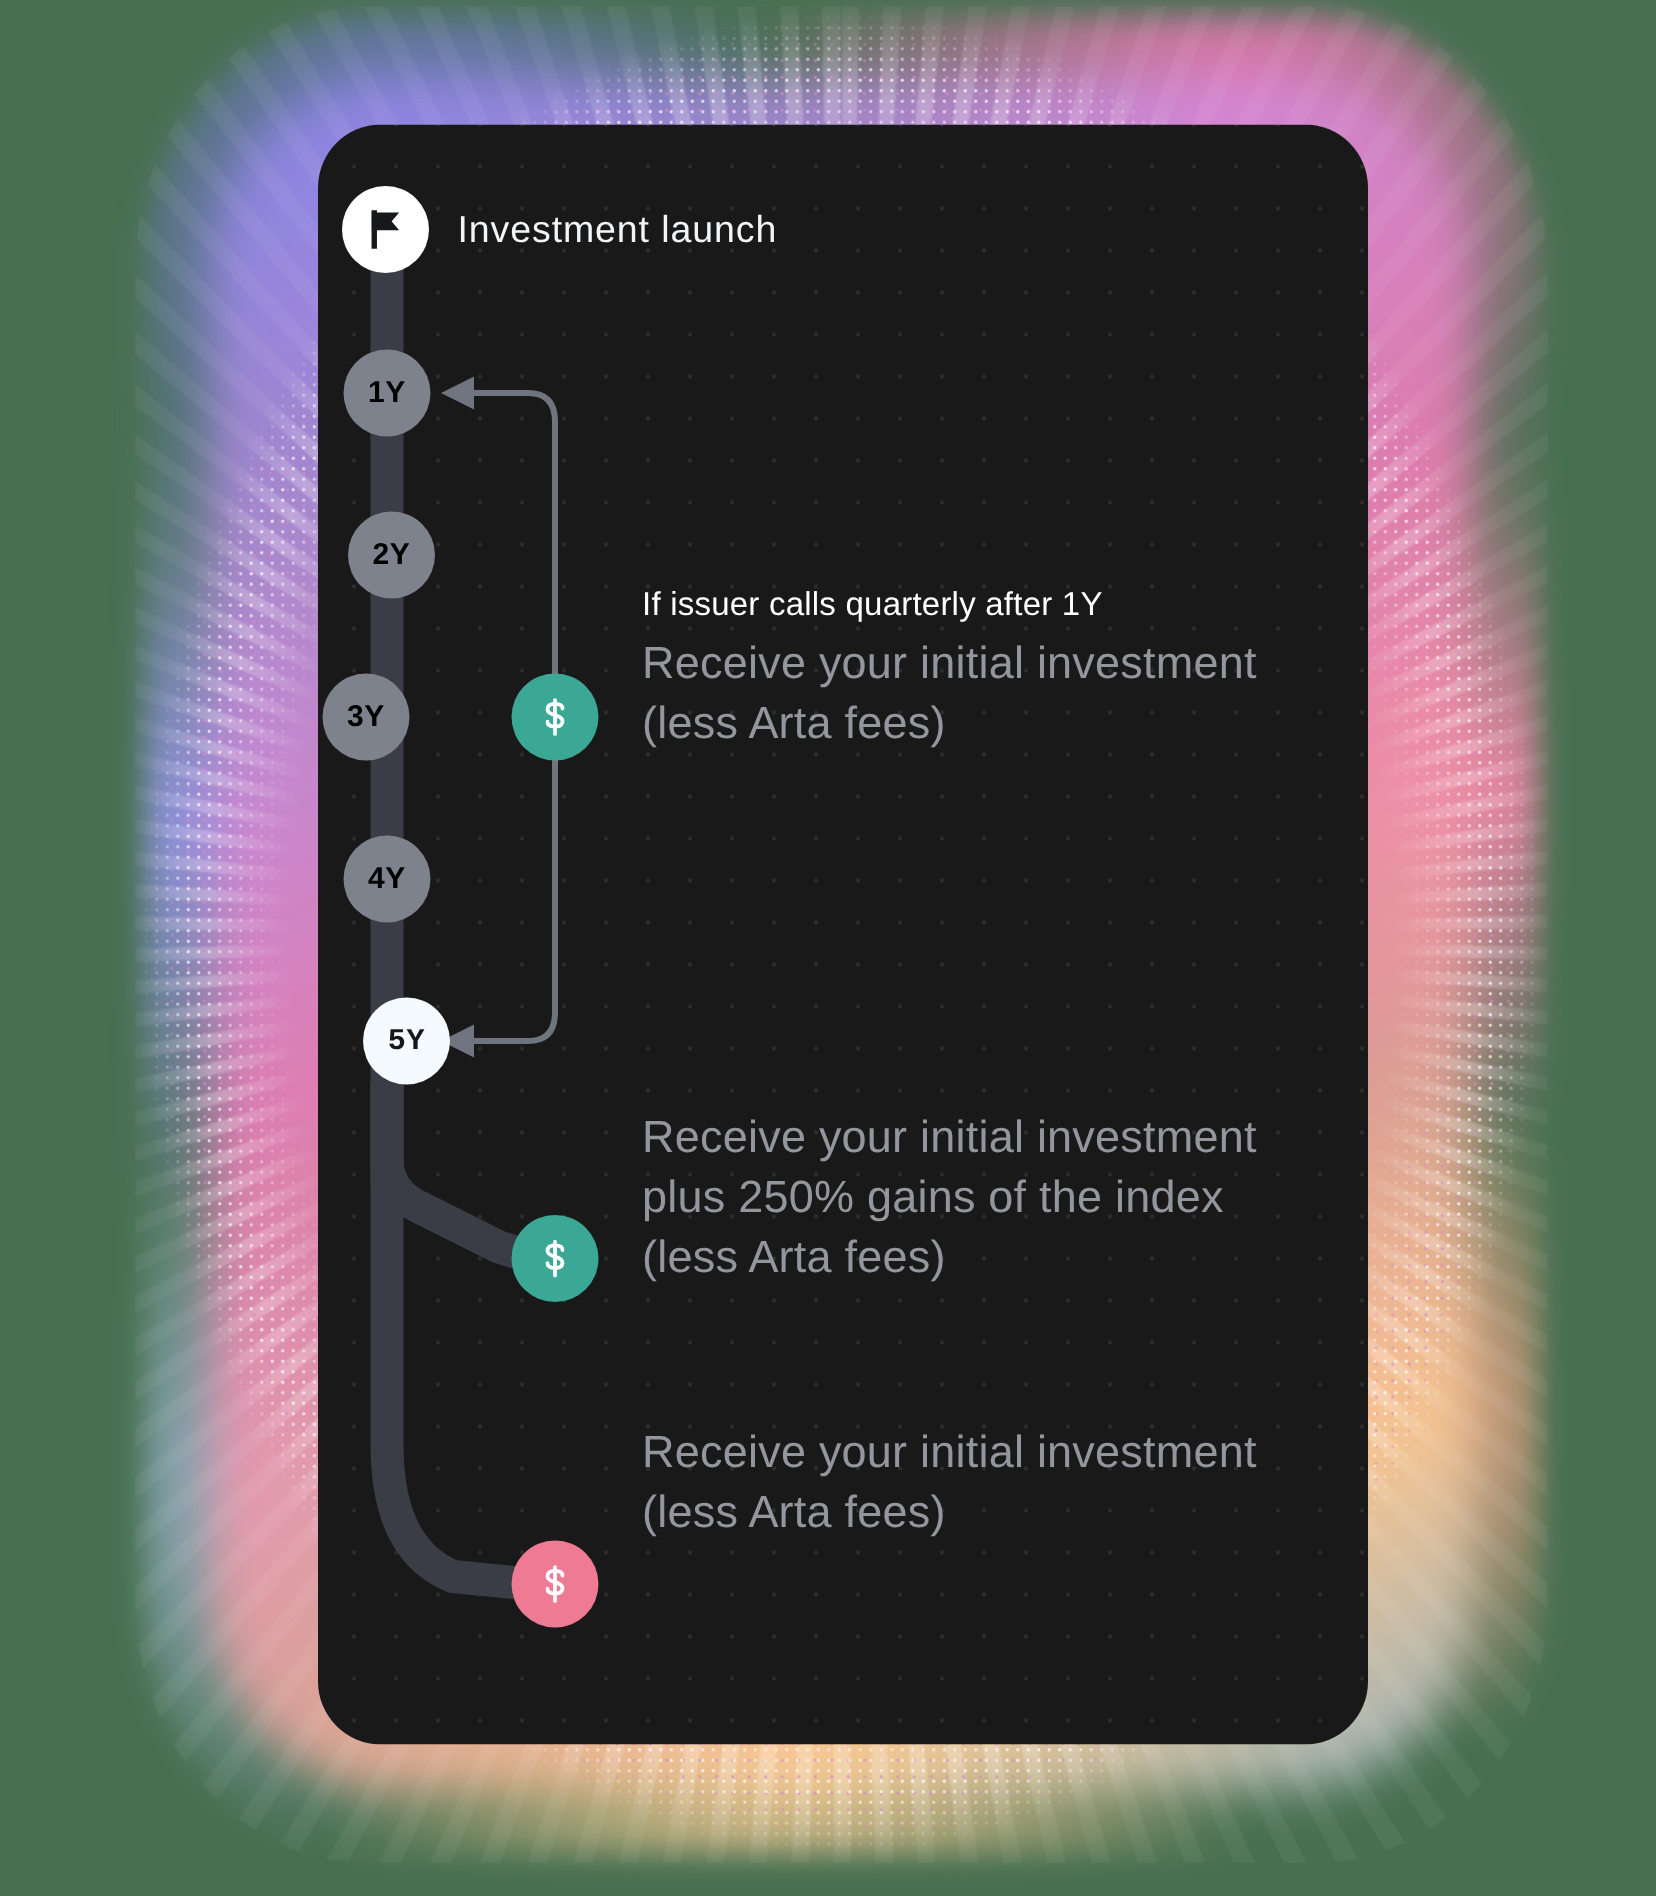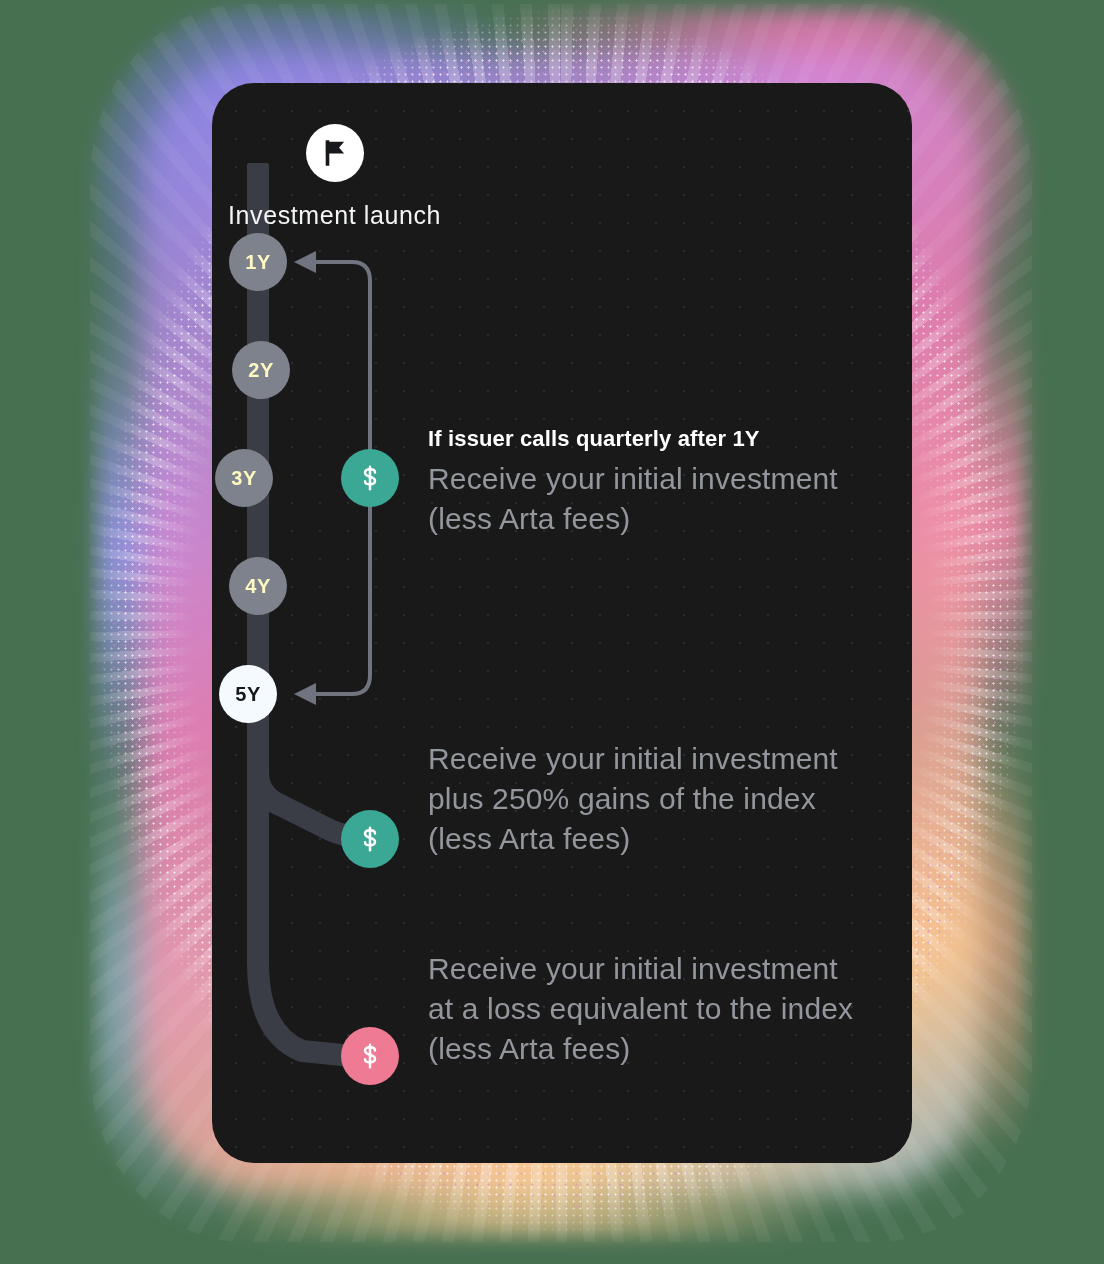--- a/index.html
+++ b/index.html
@@ -115,21 +115,20 @@
   }
 
   
   .header {
     position: absolute;
     left: 16px;
     top: 41px;
     display: flex;
     align-items: center;
     gap: 19px;
-    flex-direction: column;
   }
   .logo-badge {
     width: 58px;
     height: 58px;
     border-radius: 50%;
     background: #ffffff;
     display: flex;
     align-items: center;
     justify-content: center;
     flex: none;
@@ -149,21 +148,21 @@
     height: 58px;
     border-radius: 50%;
     display: flex;
     align-items: center;
     justify-content: center;
     font-size: 20px;
     font-weight: 700;
     letter-spacing: 0.5px;
     box-sizing: border-box;
   }
-  .node.gray  { background: #7d828c; color: #fef9c3; }
+  .node.gray  { background: #7d828c; color: #000000; }
   .node.white { background: #f5faff; color: #16181c; }
 
   
   .money {
     position: absolute;
     width: 58px;
     height: 58px;
     border-radius: 50%;
     display: flex;
     align-items: center;
@@ -176,24 +175,23 @@
   
   .outcome {
     position: absolute;
     left: 216px;
     width: 455px;
   }
   .outcome .oc-title {
     color: #ffffff;
     font-size: 22px;
     line-height: 40px;
-    font-weight: 700;
+    font-weight: 400;
     letter-spacing: 0.15px;
     white-space: nowrap;
-    margin-top: 36px;
   }
   .outcome .oc-line {
     color: #93979d;
     font-size: 30px;
     line-height: 40px;
     font-weight: 400;
     letter-spacing: 0.15px;
     white-space: nowrap;
   }
 </style>
@@ -239,21 +237,21 @@
     </div>
     <div class="node gray" style="left:20px; top:258px;">
       <span>2Y</span>
     </div>
     <div class="node gray" style="left:3px; top:366px;justify-content:center;">
       <span>3Y</span>
     </div>
     <div class="node gray" style="left:17px; top:474px;align-items:center;">
       <span>4Y</span>
     </div>
-    <div class="node white" style="left:7px; top:582px;">
+    <div class="node white" style="left:30px; top:582px;font-family:Liberation Mono, monospace;">
       <span>5Y</span>
     </div>
 
     <div class="money teal" style="left:129px; top:366px;">
       <svg width="30" height="30" viewBox="0 0 24 24" aria-hidden="true">
         <path d="M12 3 L12 21" stroke="#ffffff" stroke-width="2" stroke-linecap="round" fill="none"></path>
         <path d="M16 7.5 C16 5.8 14.3 5 12 5 C9.7 5 8 5.9 8 7.8 C8 9.7 10 10.4 12 11 C14 11.6 16 12.3 16 14.2 C16 16.1 14.3 17 12 17 C9.7 17 8 16.2 8 14.5" stroke="#ffffff" stroke-width="2" fill="none" stroke-linecap="round" stroke-linejoin="round"></path>
       </svg>
     </div>
 
@@ -278,18 +276,17 @@
     </div>
 
     <div class="outcome" style="top:656px;">
       <div class="oc-line">Receive your initial investment</div>
       <div class="oc-line">plus 250% gains of the index</div>
       <div class="oc-line">(less Arta fees)</div>
     </div>
 
     <div class="outcome" style="top:866px;">
       <div class="oc-line">Receive your initial investment</div>
-      <div class="oc-line">at a loss equivalent to the index</div>
       <div class="oc-line">(less Arta fees)</div>
     </div>
 
   </div>
 </div>
 
 </body></html>

